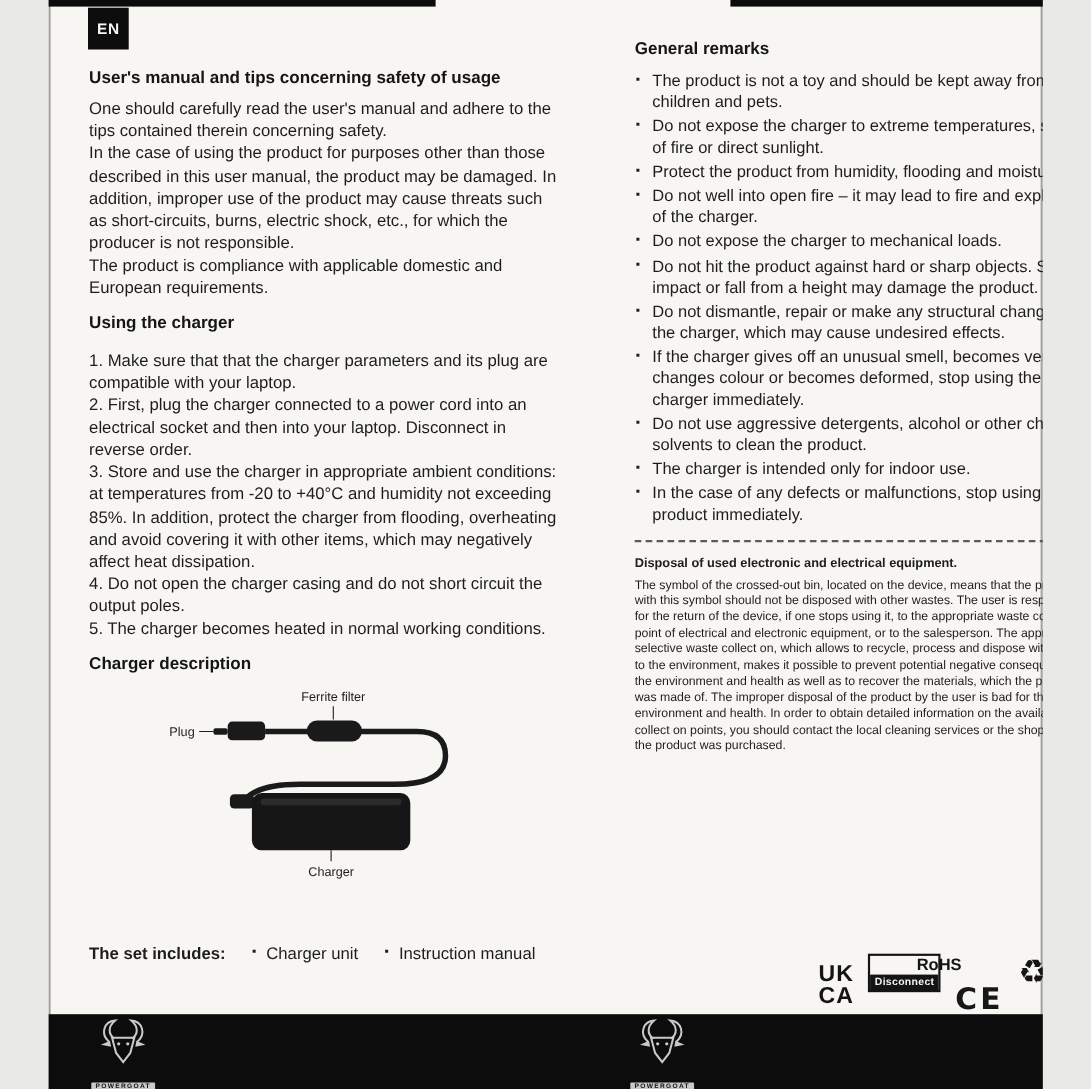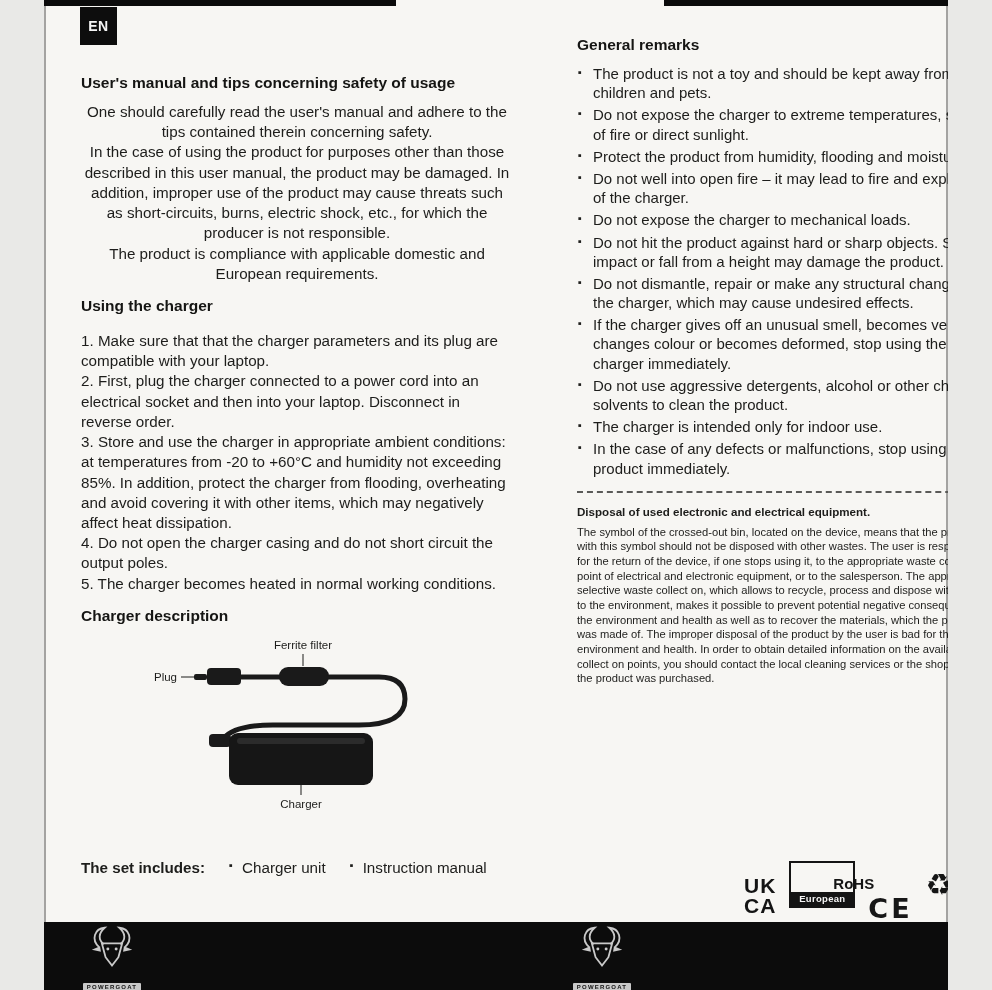--- a/index.html
+++ b/index.html
@@ -14,27 +14,27 @@
   .top-strip.l{left:0;width:352px;}
   .top-strip.r{left:620px;width:372px;}
 
   .lang-badge{
     position:absolute;left:36px;top:7px;width:37px;height:38px;background:#0d0d0d;
     color:#f5f5f5;font-weight:bold;font-size:14px;display:flex;align-items:center;justify-content:center;
     letter-spacing:.5px;
   }
 
   .col{position:absolute;}
-  .col.left{left:37px;top:74px;width:432px;}
+  .col.left{left:37px;top:62px;width:432px;}
   .col.right{left:533px;top:36px;width:424px;}
 
   h3.head{font-size:15.5px;font-weight:bold;margin:0 0 10px;color:#151513;}
   h3.head.mt{margin-top:13px;}
   .bodytext{font-size:15.2px;line-height:1.33;}
-  .bodytext p{margin:0;text-align:center;}
+  .bodytext p{margin:0;}
   .steps{margin:16px 0 2px;}
   .steps div{font-size:15.2px;line-height:1.33;}
 
   .diagram-wrap{margin-top:6px;}
 
   .set-includes{
     position:absolute;left:37px;top:859px;width:460px;
     font-size:15.2px;display:flex;align-items:center;gap:24px;white-space:nowrap;
   }
   .set-includes .lbl{font-weight:bold;}
@@ -51,21 +51,21 @@
   .divider{border:none;border-top:2px dashed #5a5a58;margin:13px 0 12px;}
 
   .disposal-head{font-size:11.6px;font-weight:bold;margin:12px 0 7px;}
   .disposal-body{font-size:11.2px;line-height:1.31;margin:0;}
 
   .marks-row{
     position:absolute;left:700px;top:845px;display:flex;align-items:center;gap:13px;
   }
   .ukca{font-weight:bold;font-size:21px;line-height:.94;letter-spacing:1px;color:#141414;margin-top:22px;}
   .rohs{border:2px solid #141414;width:62px;text-align:center;background:#f7f6f3;}
-  .rohs .nm{font-weight:bold;font-size:15px;padding:12px 0 0;color:#141414;margin-left:42px;}
+  .rohs .nm{font-weight:bold;font-size:15px;padding:0 0 0;color:#141414;margin-left:42px;}
   .rohs .sub{background:#141414;color:#f5f5f5;font-size:9.5px;font-weight:bold;padding:1px 0 2px;letter-spacing:.3px;}
   .ce{font-family:"DejaVu Sans", sans-serif;font-size:27px;font-weight:bold;letter-spacing:3px;color:#171717;margin-top:48px;}
   .recycle{font-family:"DejaVu Sans", sans-serif;font-size:30px;color:#151515;line-height:1;}
 
   .weee-margin{position:absolute;left:934px;top:148px;}
 
   .footer-bar{
     position:absolute;left:0;bottom:0;width:992px;height:68px;background:#0c0c0c;
   }
   .emblem{position:absolute;top:3px;width:60px;text-align:center;}
@@ -96,21 +96,21 @@
     <div class="bodytext">
       <p>One should carefully read the user's manual and adhere to the tips contained therein concerning safety.</p>
       <p>In the case of using the product for purposes other than those described in this user manual, the product may be damaged. In addition, improper use of the product may cause threats such as short-circuits, burns, electric shock, etc., for which the producer is not responsible.</p>
       <p>The product is compliance with applicable domestic and European requirements.</p>
     </div>
 
     <h3 class="head mt">Using the charger</h3>
     <div class="steps">
       <div>1. Make sure that that the charger parameters and its plug are compatible with your laptop.</div>
       <div>2. First, plug the charger connected to a power cord into an electrical socket and then into your laptop. Disconnect in reverse order.</div>
-      <div>3. Store and use the charger in appropriate ambient conditions: at temperatures from -20 to +60°C and humidity not exceeding 85%. In addition, protect the charger from flooding, overheating and avoid covering it with other items, which may negatively affect heat dissipation.</div>
+      <div>3. Store and use the charger in appropriate ambient conditions: at temperatures from -20 to +40°C and humidity not exceeding 85%. In addition, protect the charger from flooding, overheating and avoid covering it with other items, which may negatively affect heat dissipation.</div>
       <div>4. Do not open the charger casing and do not short circuit the output poles.</div>
       <div>5. The charger becomes heated in normal working conditions.</div>
     </div>
 
     <h3 class="head mt">Charger description</h3>
 
     <div class="diagram-wrap">
       <svg width="430" height="178" viewBox="0 0 430 178">
 
         <text x="222" y="14" text-anchor="middle" font-size="11.5">Ferrite filter</text>
@@ -179,21 +179,21 @@
     </svg>
   </div>
 
   <div class="marks-row">
     <div class="ukca">
       <div>UK</div>
       <div>CA</div>
     </div>
     <div class="rohs">
       <div class="nm">RoHS</div>
-      <div class="sub">European</div>
+      <div class="sub">Disconnect</div>
     </div>
     <div class="ce">CE</div>
     <div class="recycle">♻</div>
     <div>
       <svg width="28" height="36" viewBox="0 0 30 38">
         <path d="M7,10 L23,10 L21.5,28 L8.5,28 Z" fill="none" stroke="#1c1c1c" stroke-width="1.6"></path>
         <rect x="5" y="7" width="20" height="3" fill="none" stroke="#1c1c1c" stroke-width="1.4"></rect>
         <rect x="12" y="4" width="6" height="3" fill="none" stroke="#1c1c1c" stroke-width="1.2"></rect>
         <circle cx="9.5" cy="31" r="2" fill="none" stroke="#1c1c1c" stroke-width="1.4"></circle>
         <circle cx="20.5" cy="31" r="2" fill="none" stroke="#1c1c1c" stroke-width="1.4"></circle>

